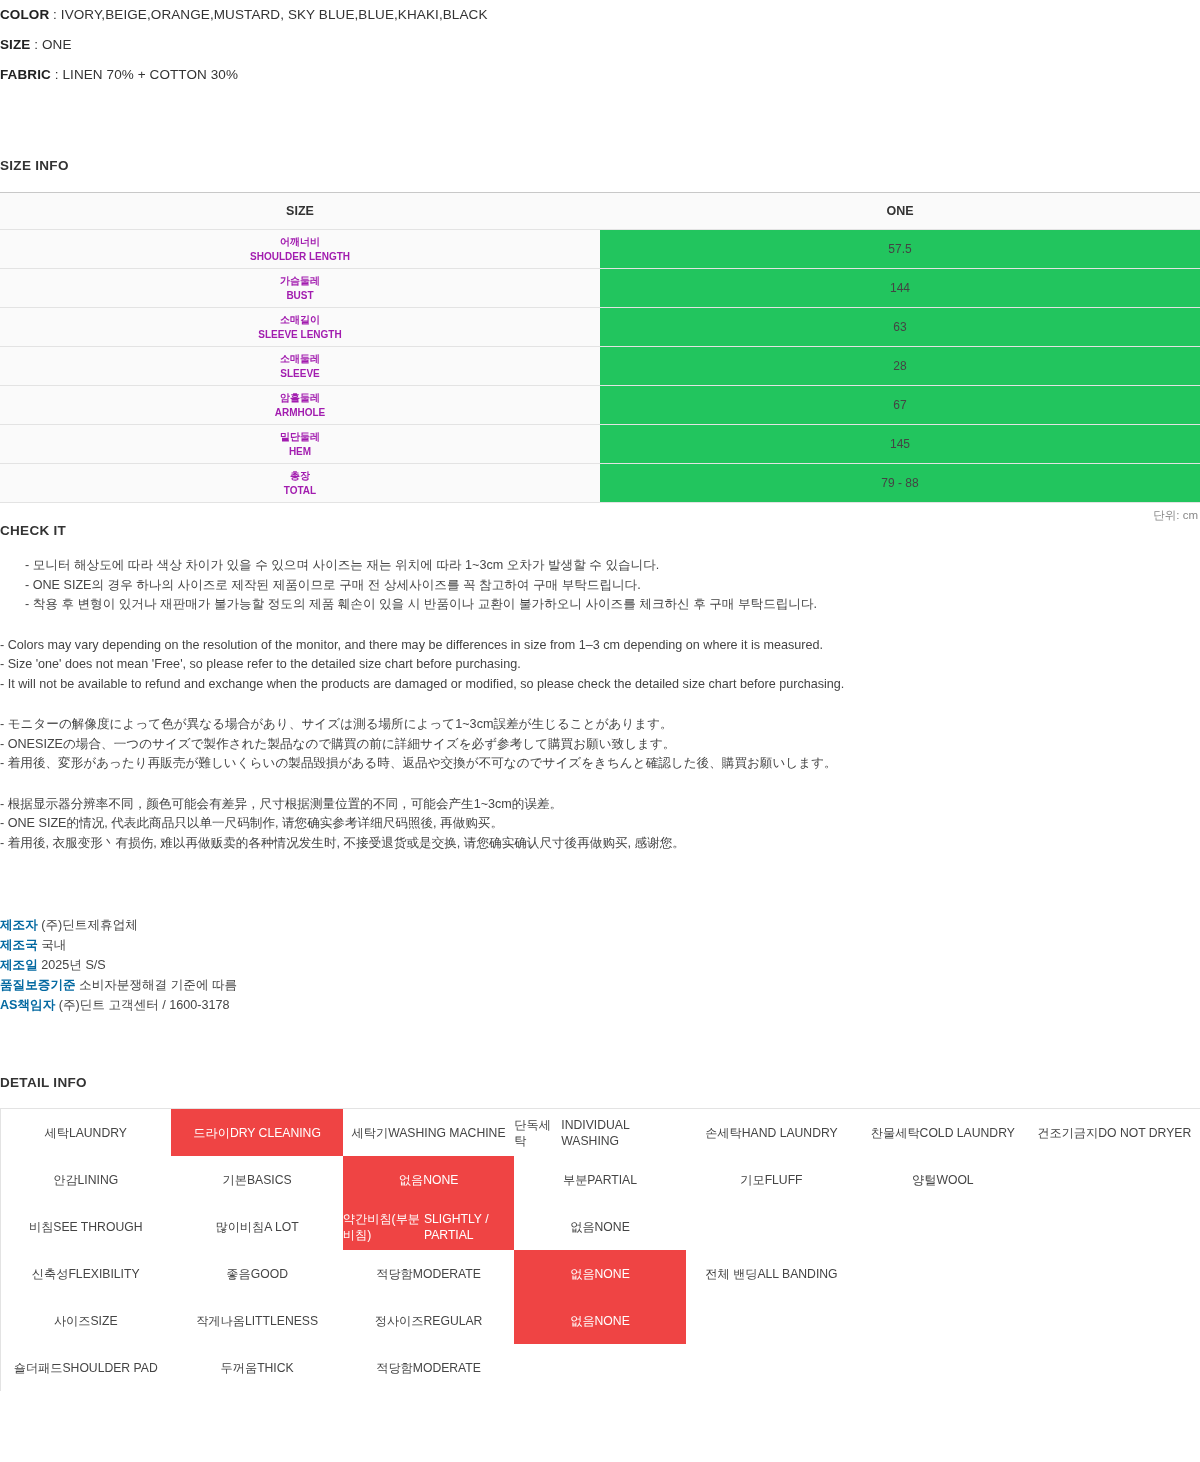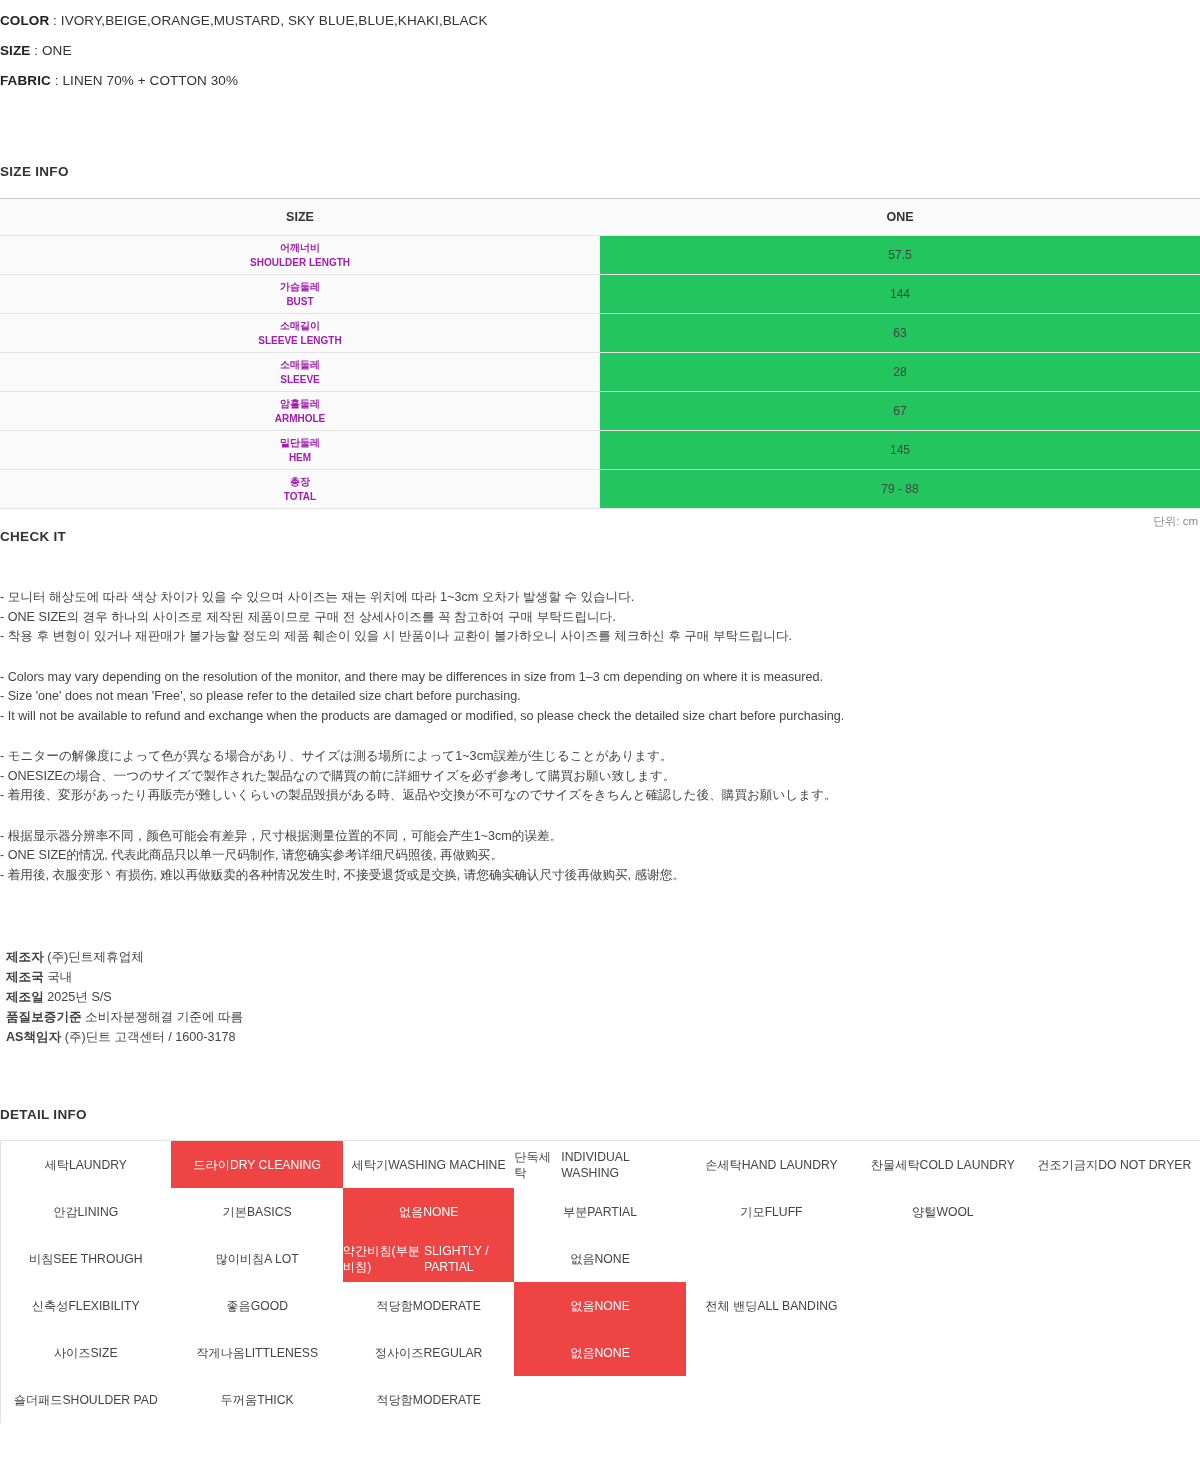--- a/index.html
+++ b/index.html
@@ -12,21 +12,20 @@
   }
   .page {
     width: 1200px;
     min-height: 1462px;
     position: relative;
     padding: 0;
   }
 
   
   .spec-block {
-    padding-top: 6px;
   }
   .spec-line {
     font-size: 13.5px;
     color: #333;
     line-height: 30px;
     letter-spacing: 0.1px;
   }
   .spec-line .lbl {
     font-weight: bold;
     color: #222;
@@ -90,36 +89,36 @@
     font-size: 11.5px;
     color: #888;
     margin-top: 5px;
     padding-right: 2px;
   }
 
   
   .notice-group {
     margin-top: 0;
   }
-  .notice-group.first { margin-top: 44px; }
+  .notice-group.first { margin-top: 18px; padding-left: 25px; }
   .notice-line {
     font-size: 12.6px;
     line-height: 19.5px;
     color: #444;
   }
   .notice-gap { height: 21px; }
 
   
   .maker-block { margin-top: 62px; }
   .maker-line {
     font-size: 12.6px;
     line-height: 20px;
     color: #444;
   }
-  .maker-line b { color: #404040; margin-left: 6px; }
+  .maker-line b { color: #0369a1; }
 
   
   .detail-grid {
     margin-top: 18px;
     border-top: 1px solid #e3e3e3;
     display: grid;
     grid-template-columns: repeat(7, 1fr);
     width: 1200px;
   }
   .detail-col {

